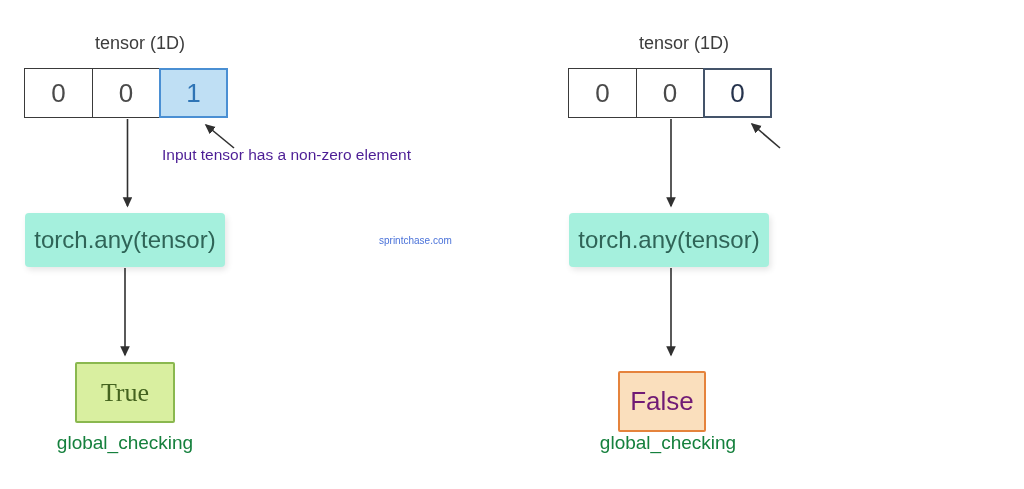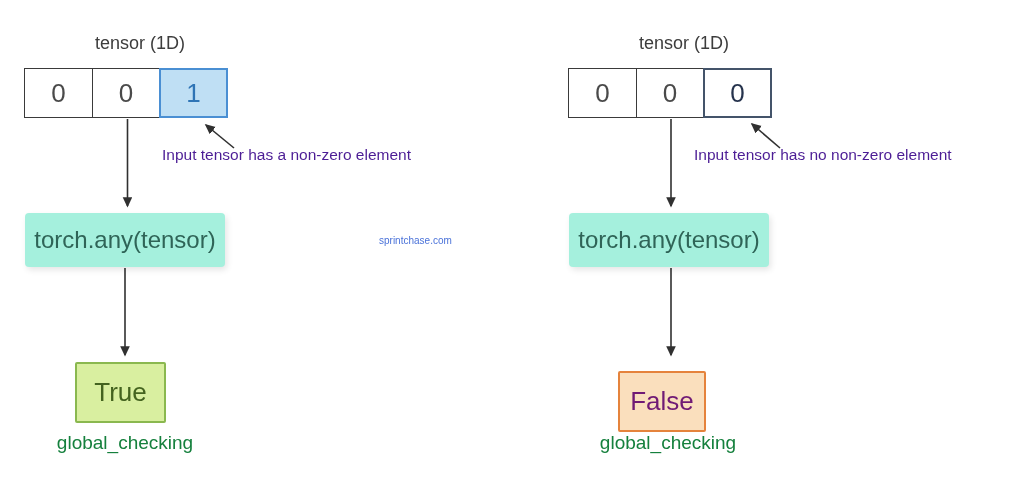--- a/index.html
+++ b/index.html
@@ -81,24 +81,25 @@
     height: 61px;
     box-sizing: border-box;
     display: flex;
     align-items: center;
     justify-content: center;
     font-size: 26px;
     border-radius: 2px;
   }
   .result-true {
     left: 75px;
-    width: 91px;
+    width: 100px;
     background: #d9efa0;
     border: 2px solid #8ab84f;
     color: #44631f;
+    font-family: Liberation Serif, serif;
   }
   .result-false {
     left: 618px;
     width: 88px;
     background: #fadfbd;
     border: 2px solid #e5833c;
     color: #701a75;
     margin-top: 9px;
   }
 
@@ -162,21 +163,20 @@
   <div class="abs caption" style="left:25px">global_checking</div>
 
   <div class="abs tensor-title" style="left:584px">tensor (1D)</div>
 
   <div class="abs tensor-row" style="left:568px">
     <div class="cell">0</div>
     <div class="cell">0</div>
     <div class="cell hl-navy">0</div>
   </div>
 
-  <div class="abs annotation" style="left:694px">Input tensor has no non-zero element</div>
 
   <div class="abs func-box" style="left:569px">torch.any(tensor)</div>
 
   <div class="abs result-box result-false">False</div>
 
   <div class="abs caption" style="left:568px">global_checking</div>
 
   <div class="abs watermark">sprintchase.com</div>
 
 </div>

